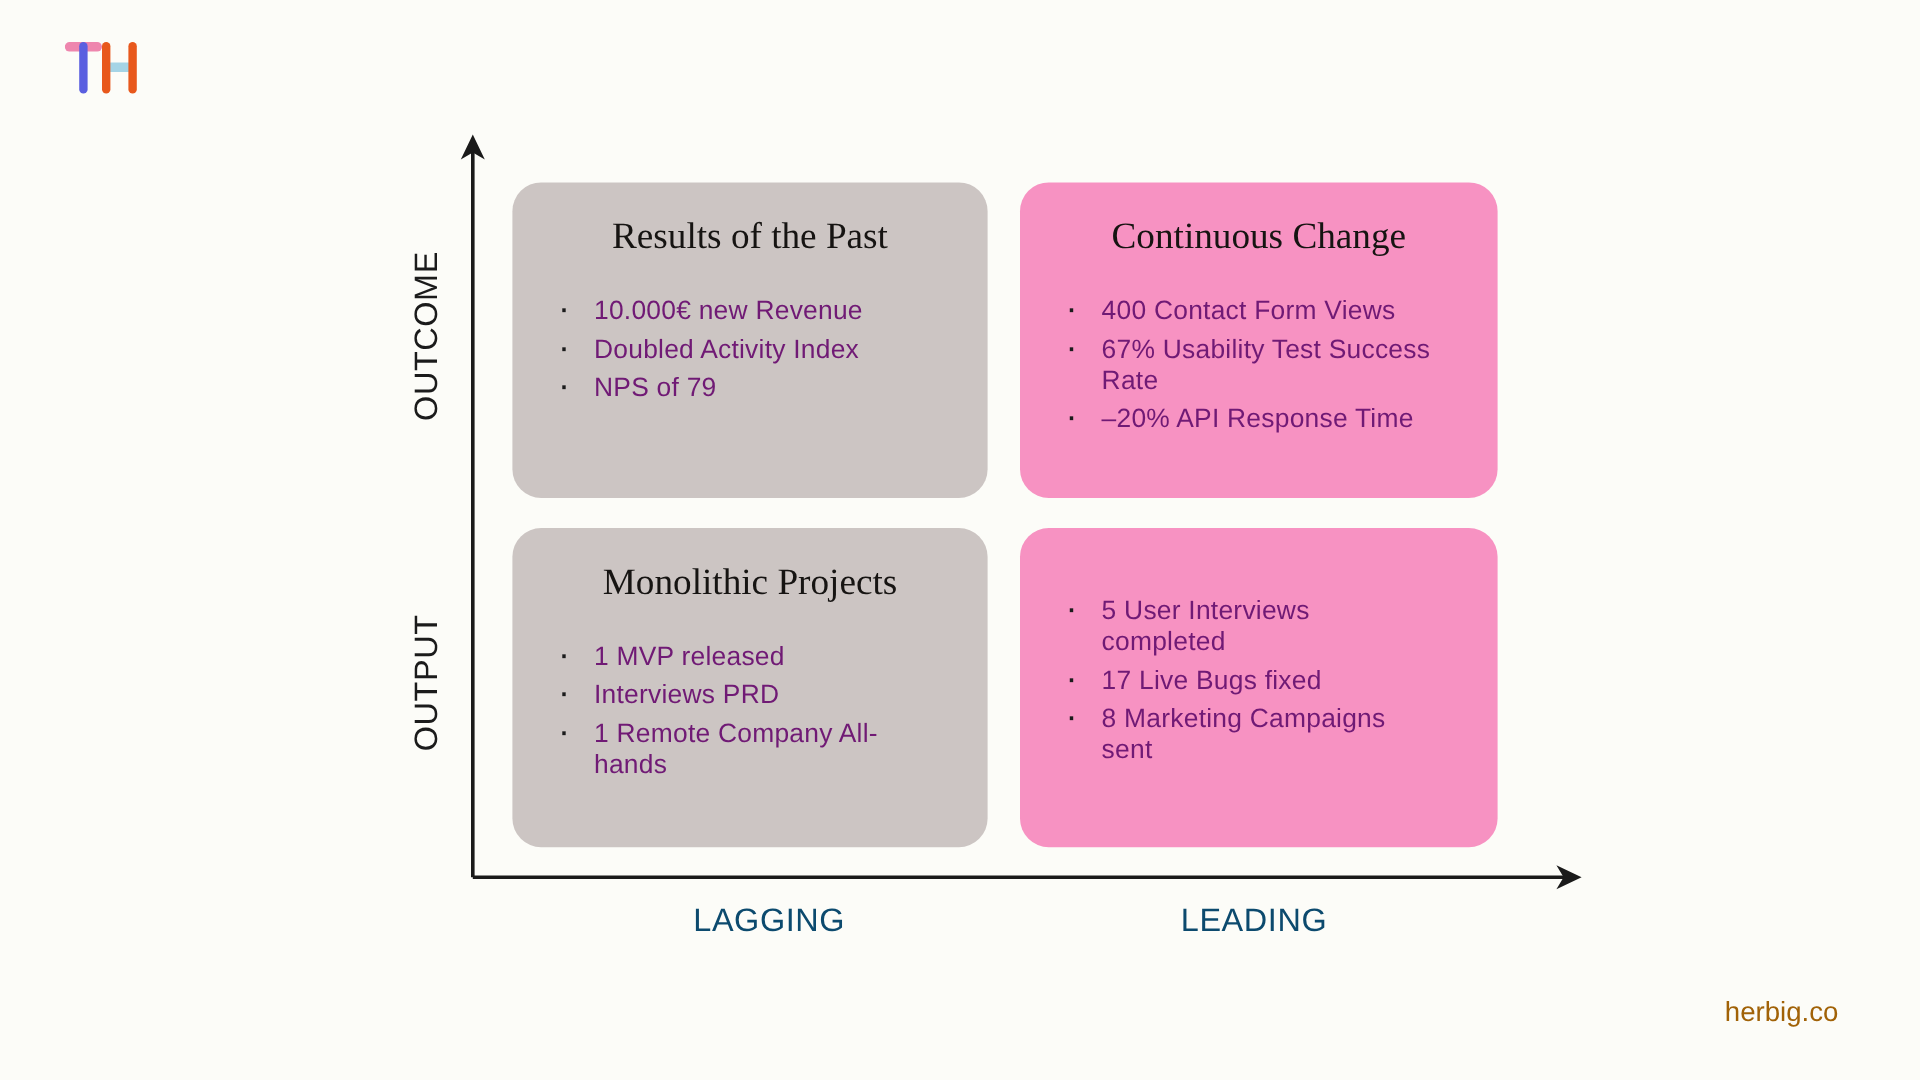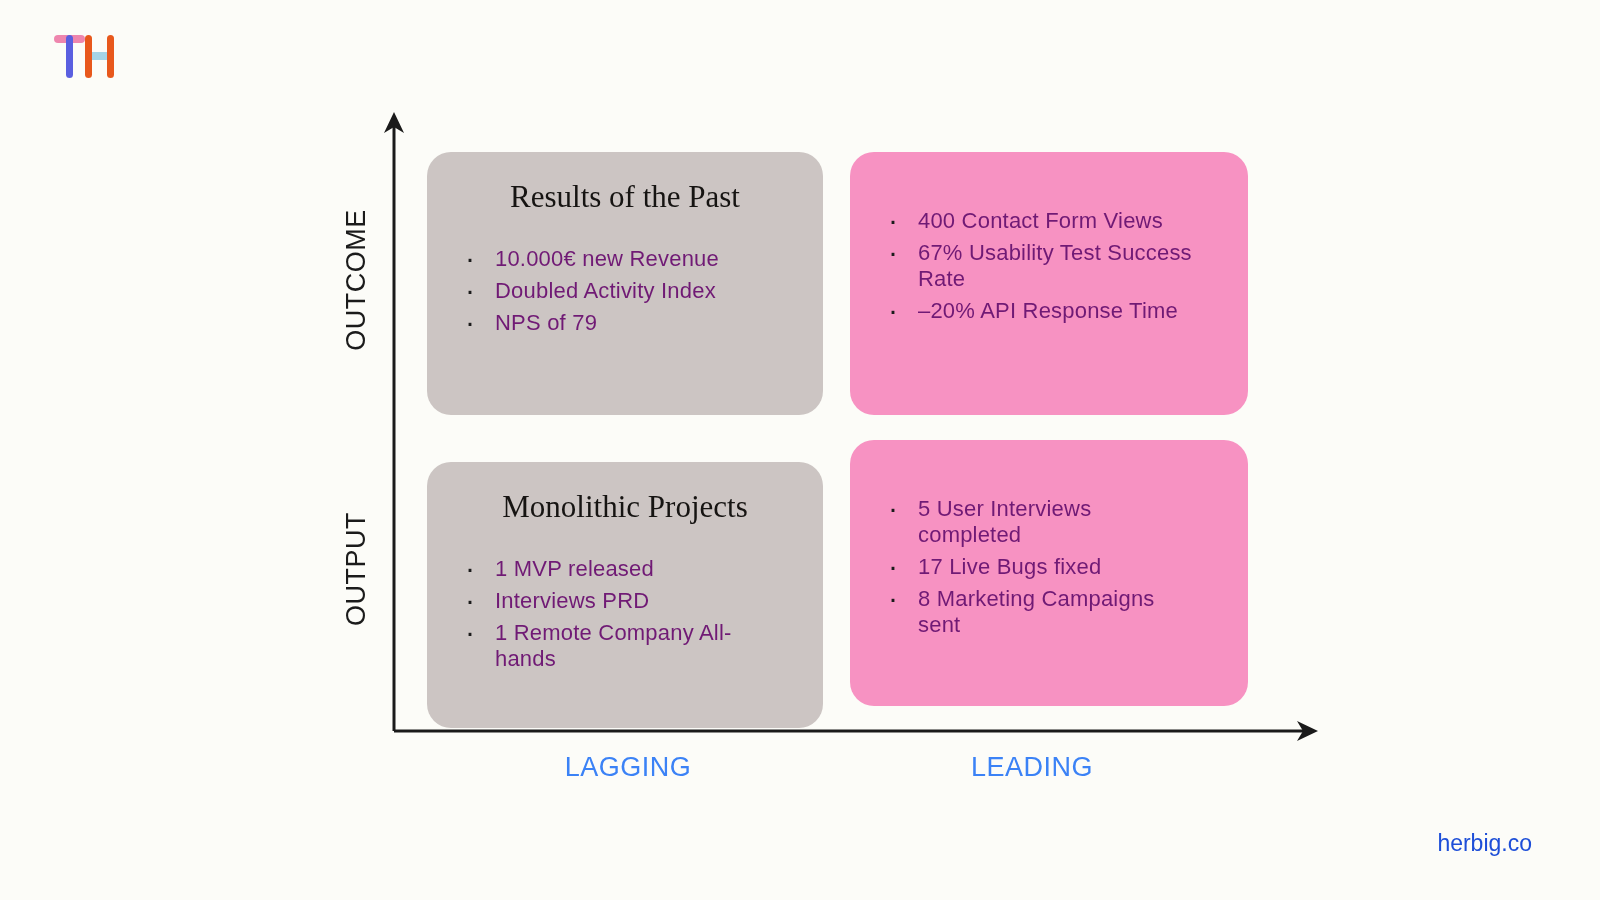--- a/index.html
+++ b/index.html
@@ -30,21 +30,22 @@
   }
   .y-label.outcome { left: 356px; top: 280px; }
   .y-label.output  { left: 356px; top: 569px; }
   .x-label {
     position: absolute;
     transform: translateX(-50%);
     top: 752px;
     font-size: 27px;
     letter-spacing: 0.5px;
     white-space: nowrap;
-    color: #3b82f6;
+    color: #0c4a6e;
+    margin-left: 13px;
   }
   .x-label.lagging { left: 628px; }
   .x-label.leading { left: 1032px; }
 
   
   .quad {
     position: absolute;
     border-radius: 24px;
     box-sizing: border-box;
     padding: 26px 20px 20px 20px;
@@ -88,21 +89,21 @@
     white-space: pre-line;
     color: #701a75;
   }
 
   
   .site-credit {
     position: absolute;
     top: 830px;
     right: 68px;
     font-size: 23px;
-    color: #1d4ed8;
+    color: #a16207;
   }
 </style>
 </head>
 <body style="background: rgb(252, 252, 248);">
 
 <div class="canvas">
 
   <div class="logo">
     <svg width="62" height="48" viewBox="0 0 62 48">
       <rect x="0" y="3" width="31" height="8" rx="4" fill="#ee86ae"></rect>
@@ -137,38 +138,39 @@
         <span class="item-text">Doubled Activity Index</span>
       </li>
       <li class="quad-item">
         <span class="bullet">·</span>
         <span class="item-text">NPS of 79</span>
       </li>
     </ul>
   </div>
 
   <div class="quad tr" style="background: rgb(247, 146, 194);">
+    <h2 class="quad-title">Continuous Change</h2>
     <ul class="quad-list">
       <li class="quad-item">
         <span class="bullet">·</span>
         <span class="item-text">400 Contact Form Views</span>
       </li>
       <li class="quad-item">
         <span class="bullet">·</span>
         <span class="item-text">67% Usability Test Success
 Rate</span>
       </li>
       <li class="quad-item">
         <span class="bullet">·</span>
         <span class="item-text">–20% API Response Time</span>
       </li>
     </ul>
   </div>
 
-  <div class="quad bl" style="background: rgb(204, 197, 195); margin-top: 22px;">
+  <div class="quad bl" style="background: rgb(204, 197, 195);">
     <h2 class="quad-title">Monolithic Projects</h2>
     <ul class="quad-list">
       <li class="quad-item">
         <span class="bullet">·</span>
         <span class="item-text">1 MVP released</span>
       </li>
       <li class="quad-item">
         <span class="bullet">·</span>
         <span class="item-text">Interviews PRD</span>
       </li>

